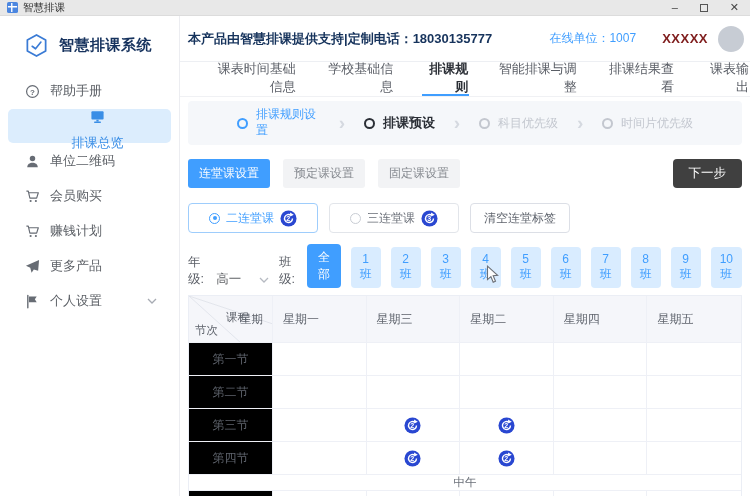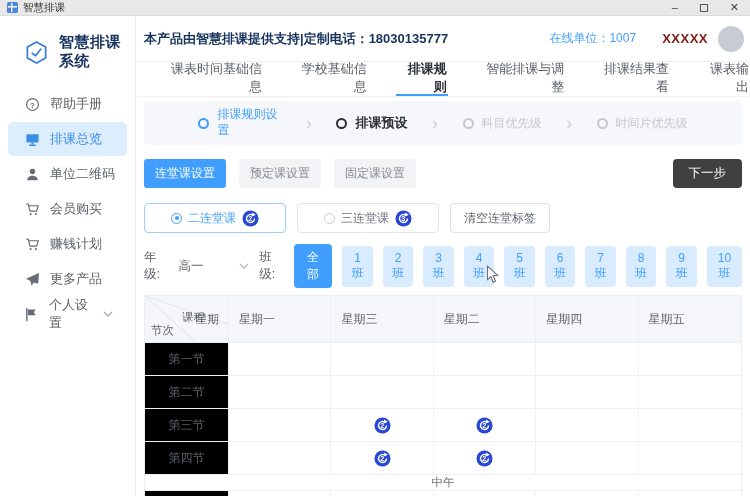--- a/index.html
+++ b/index.html
@@ -13,30 +13,30 @@
   .titlebar {
     height:16px; background:#e8e8e8; border-bottom:1px solid #dcdcdc;
     display:flex; align-items:center; padding:0 7px; gap:5px;
   }
   .titlebar .wtitle { font-size:10.5px; color:#333; }
   .win-controls { margin-left:auto; display:flex; align-items:center; gap:22px; padding-right:4px; }
   .win-controls span { font-size:11px; color:#444; line-height:1; cursor:default; }
   .win-controls .maxi { width:8px; height:8px; border:1px solid #555; display:inline-block; }
   
   .body { display:flex; height:480px; }
-  .sidebar { width:136px; background:#fff; border-right:1px solid #ecedf1; flex:none; }
+  .sidebar { width:180px; background:#fff; border-right:1px solid #ecedf1; flex:none; }
   .logo-row { display:flex; align-items:center; gap:10px; padding:17px 0 16px 24px; }
   .logo-row .app-name { font-size:15px; font-weight:bold; color:#17335e; letter-spacing:0.5px; }
   .menu { display:flex; flex-direction:column; }
   .side-item {
     display:flex; align-items:center; gap:10px; height:34px; margin:0 8px 1px 8px;
     padding-left:16px; border-radius:5px; font-size:13px; color:#5c6066; cursor:pointer;
   }
   .side-item .icon { width:16px; height:16px; color:#676c74; display:flex; align-items:center; justify-content:center; }
-  .side-item.active { background:#dcedfd; color:#3a8ee6; }
+  .side-item.active { background:#dcedfd; color:#3a8ee6;flex-direction:column; }
   .side-item.active .icon { color:#3a8ee6; }
   .side-item .chev { margin-left:auto; margin-right:14px; display:none; }
   
   .content { flex:1; display:flex; flex-direction:column; min-width:0; }
   .topbar { height:46px; display:flex; align-items:center; padding:0 4px 0 8px; border-bottom:1px solid #edeff3; }
   .support-text { font-size:13px; font-weight:bold; color:#16335c; }
   .topbar .right { margin-left:auto; display:flex; align-items:center; }
   .online { font-size:12px; color:#409eff; }
   .username { font-size:13px; font-weight:bold; color:#7f1d1d; margin-left:26px; letter-spacing:0.5px; }
   .avatar { width:26px; height:26px; border-radius:50%; background:#c7ccd4; margin-left:10px; margin-right:2px; }
@@ -60,31 +60,31 @@
   .stepper .sep { color:#d5d9e0; font-size:19px; line-height:1; font-weight:bold; padding-bottom:2px; }
   
   .toolbar { flex:none; display:flex; align-items:center; margin-bottom:15px; }
   .tbtn { font-size:12px; padding:6px 11px; border:none; border-radius:3px; margin-right:13px;
           background:#f2f3f5; color:#85898f; cursor:pointer; font-family:inherit; }
   .tbtn.active { background:#409eff; color:#fff; }
   .next-btn { margin-left:auto; margin-right:0; background:#404040; color:#fff; font-size:12.5px;
           padding:6px 16px; border:none; border-radius:4px; cursor:pointer; font-family:inherit; }
   
   .link-row { flex:none; display:flex; align-items:center; gap:11px; margin-bottom:11px; }
-  .opt-box { display:flex; align-items:center; gap:6px; height:30px; padding:0 26px;
+  .opt-box { display:flex; align-items:center; gap:6px; height:30px; padding:0 20px;
              border:1px solid #e2e5ea; border-radius:4px; font-size:12px; color:#6a6f78; cursor:pointer; background:#fff; }
   .opt-box.selected { border-color:#9ecdfc; color:#409eff; }
   .radio { width:11px; height:11px; border-radius:50%; border:1px solid #c9cdd4; position:relative; background:#fff; flex:none; }
   .opt-box.selected .radio { border-color:#409eff; }
   .opt-box.selected .radio::after { content:""; position:absolute; left:2.5px; top:2.5px; width:4px; height:4px; border-radius:50%; background:#409eff; }
   .clear-btn { height:30px; padding:0 13px; border:1px solid #dcdfe6; border-radius:4px; background:#fff;
                font-size:12px; color:#5f646d; cursor:pointer; font-family:inherit; }
   .link-ic { display:flex; align-items:center; }
   
-  .filter-row { flex:none; display:flex; align-items:center; gap:10px; font-size:12.5px; color:#5a5e66; margin-bottom:7px; }
+  .filter-row { flex:none; display:flex; align-items:flex-end; gap:10px; font-size:12.5px; color:#5a5e66; margin-bottom:7px; }
   .grade-select { width:82px; display:flex; align-items:center; justify-content:space-between; cursor:pointer; color:#606266; }
   .chip { font-size:12px; padding:5px 9px; border-radius:4px; border:none; background:#d9ecff; color:#409eff; cursor:pointer; font-family:inherit; }
   .chip.all { background:#409eff; color:#fff; }
   .chips { display:flex; gap:10px; }
   
   .table { flex:1; border:1px solid #ebeef5; border-bottom:none; overflow:hidden; }
   .trow { display:grid; grid-template-columns:84px repeat(5,1fr); }
   .trow.noon { grid-template-columns:1fr; }
   .cell { border-right:1px solid #eef0f6; border-bottom:1px solid #eef0f6; }
   .trow .cell:last-child { border-right:none; }

